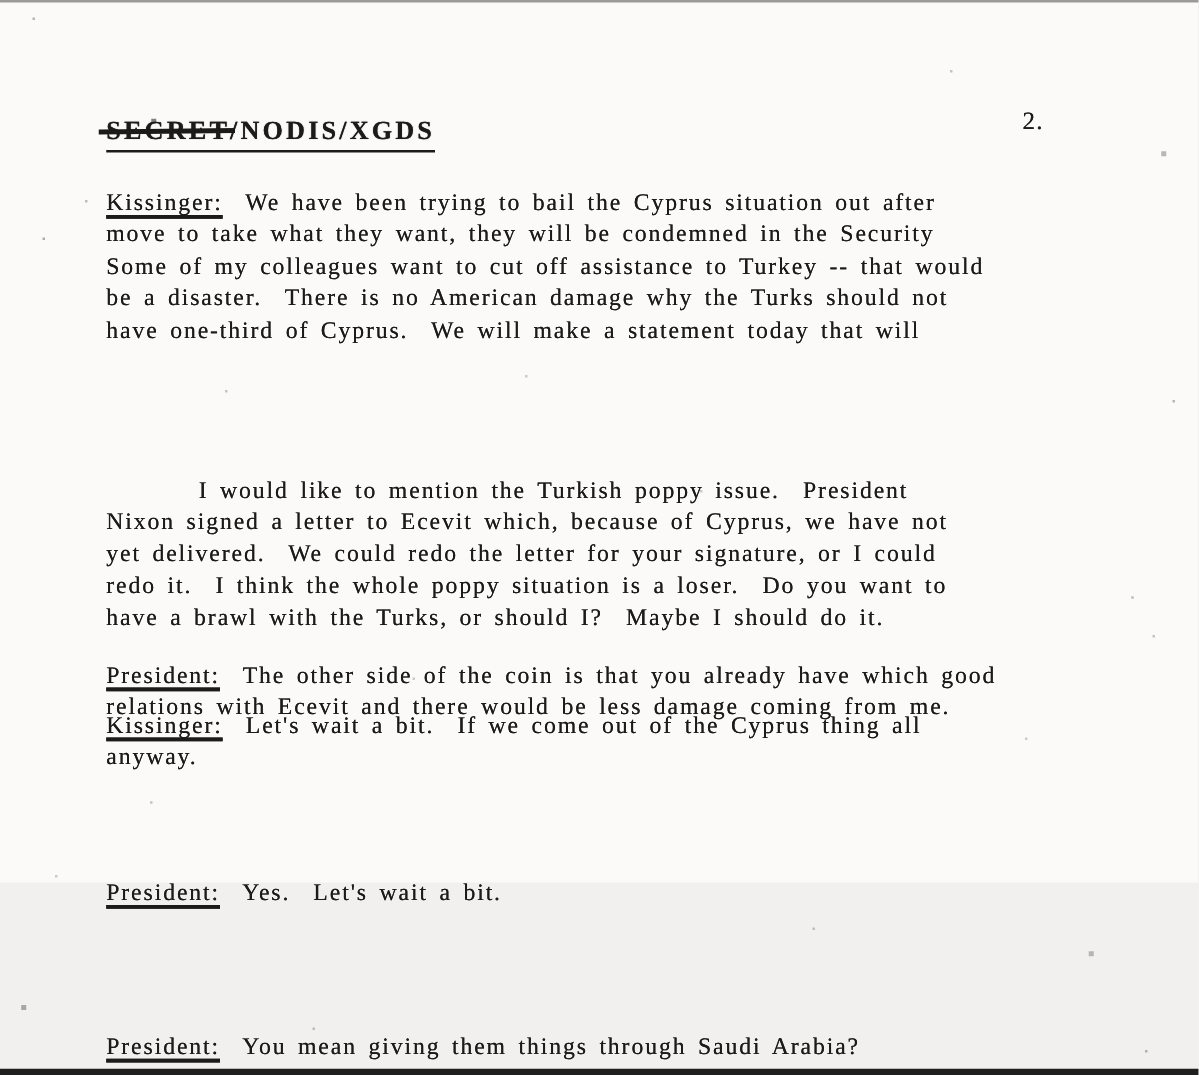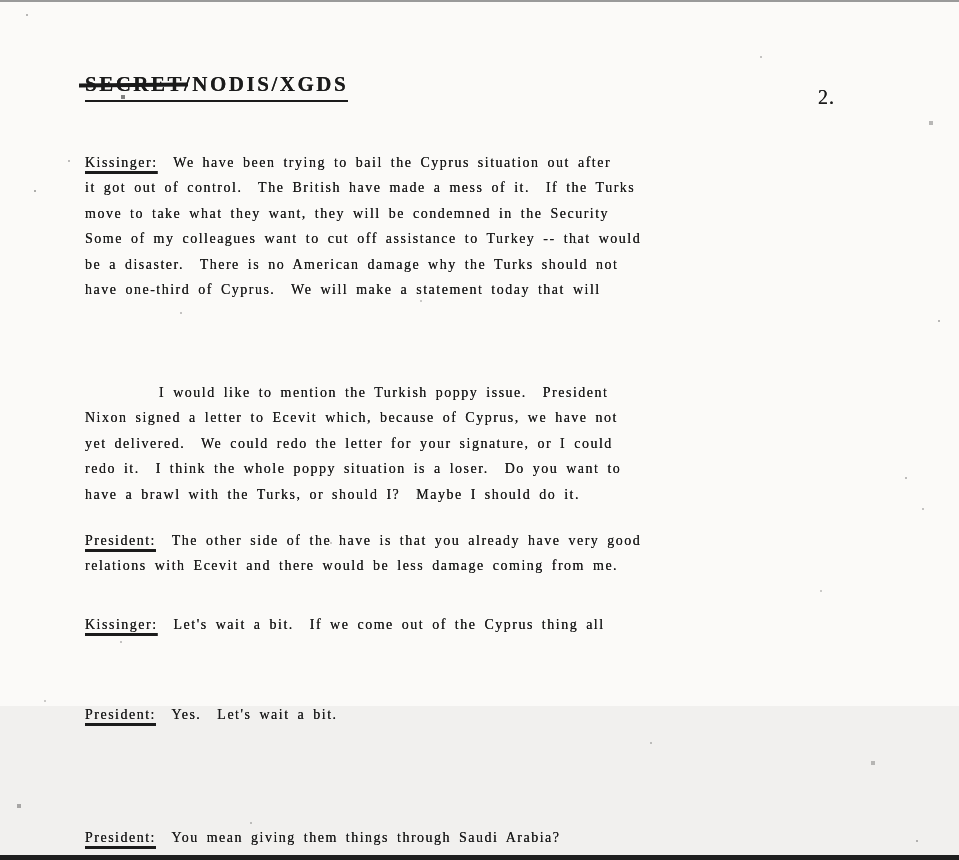--- a/index.html
+++ b/index.html
@@ -58,41 +58,41 @@
       916px 840px 0 0 rgba(30,30,30,0.30),
       330px 542px 0 0 rgba(30,30,30,0.22),
       560px 392px 0 0 rgba(30,30,30,0.22),
       820px 590px 0 0 rgba(30,30,30,0.22);
   }
   .textlayer { position: absolute; left: 0; top: 0; width: 959px; height: 860px; }
   .para {
     position: absolute;
     left: 85px;
     width: 830px;
-    font-size: 14px;
+    font-size: 19px;
     line-height: 25.4px;
     letter-spacing: 1.5px;
     word-spacing: 3px;
     text-shadow: 0 0 0.5px rgba(20,20,20,0.9);
   }
   .line { white-space: pre; height: 25.4px; }
   .indent { padding-left: 74px; }
   .speaker {
     text-decoration: underline;
     text-decoration-thickness: 2.5px;
     text-underline-offset: 4px;
   }
   .uline {
     text-decoration: underline;
     text-decoration-thickness: 2px;
     text-underline-offset: 4px;
   }
   .header-row {
     position: absolute;
-    left: 85px; top: 72px;
+    left: 85px; top: 92px;
     font-size: 21px;
     letter-spacing: 2.5px;
     font-weight: 700;
     text-shadow: 0 0 0.6px rgba(20,20,20,0.9);
   }
   .hdr {
     display: inline-block;
     border-bottom: 2.5px solid #1b1b1b;
     padding-bottom: 3px;
   }
@@ -124,42 +124,42 @@
 
   <div class="textlayer">
 
     <div class="header-row">
       <span class="hdr"><span class="strike">SECRET</span><span>/NODIS/XGDS</span></span>
     </div>
     <div class="pagenum">2.</div>
 
     <div class="para" style="top:150px">
       <div class="line"><span class="speaker">Kissinger:</span><span>  We have been trying to bail the Cyprus situation out after</span></div>
-      <div class="line">it got out of control.  The British have made a mess of it.  If the Turks</div>
       <div class="line">move to take what they want, they will be condemned in the Security</div>
       <div class="line">Some of my colleagues want to cut off assistance to Turkey -- that would</div>
       <div class="line">be a disaster.  There is no American damage why the Turks should not</div>
       <div class="line">have one-third of Cyprus.  We will make a statement today that will</div>
     </div>
 
     <div class="para" style="top:380px">
       <div class="line indent">I would like to mention the Turkish poppy issue.  President</div>
       <div class="line">Nixon signed a letter to Ecevit which, because of Cyprus, we have not</div>
       <div class="line">yet delivered.  We could redo the letter for your signature, or I could</div>
       <div class="line">redo it.  I think the whole poppy situation is a loser.  Do you want to</div>
       <div class="line">have a brawl with the Turks, or should I?  Maybe I should do it.</div>
     </div>
 
     <div class="para" style="top:528px">
-      <div class="line"><span class="speaker">President:</span><span>  The other side of the have is that you already have very good</span></div>
+      <div class="line"><span class="speaker">President:</span><span>  The other side of the coin is that you already have which good</span></div>
       <div class="line">relations with Ecevit and there would be less damage coming from me.</div>
     </div>
 
-    <div class="para" style="top:612px">
+    <div class="para" style="top:568px">
       <div class="line"><span class="speaker">Kissinger:</span><span>  Let's wait a bit.  If we come out of the Cyprus thing all</span></div>
+      <div class="line">anyway.</div>
     </div>
 
     <div class="para" style="top:702px">
       <div class="line"><span class="speaker">President:</span><span>  Yes.  Let's wait a bit.</span></div>
     </div>
 
 
     <div class="para" style="top:825px">
       <div class="line"><span class="speaker">President:</span><span>  You mean giving them things through Saudi Arabia?</span></div>
     </div>

